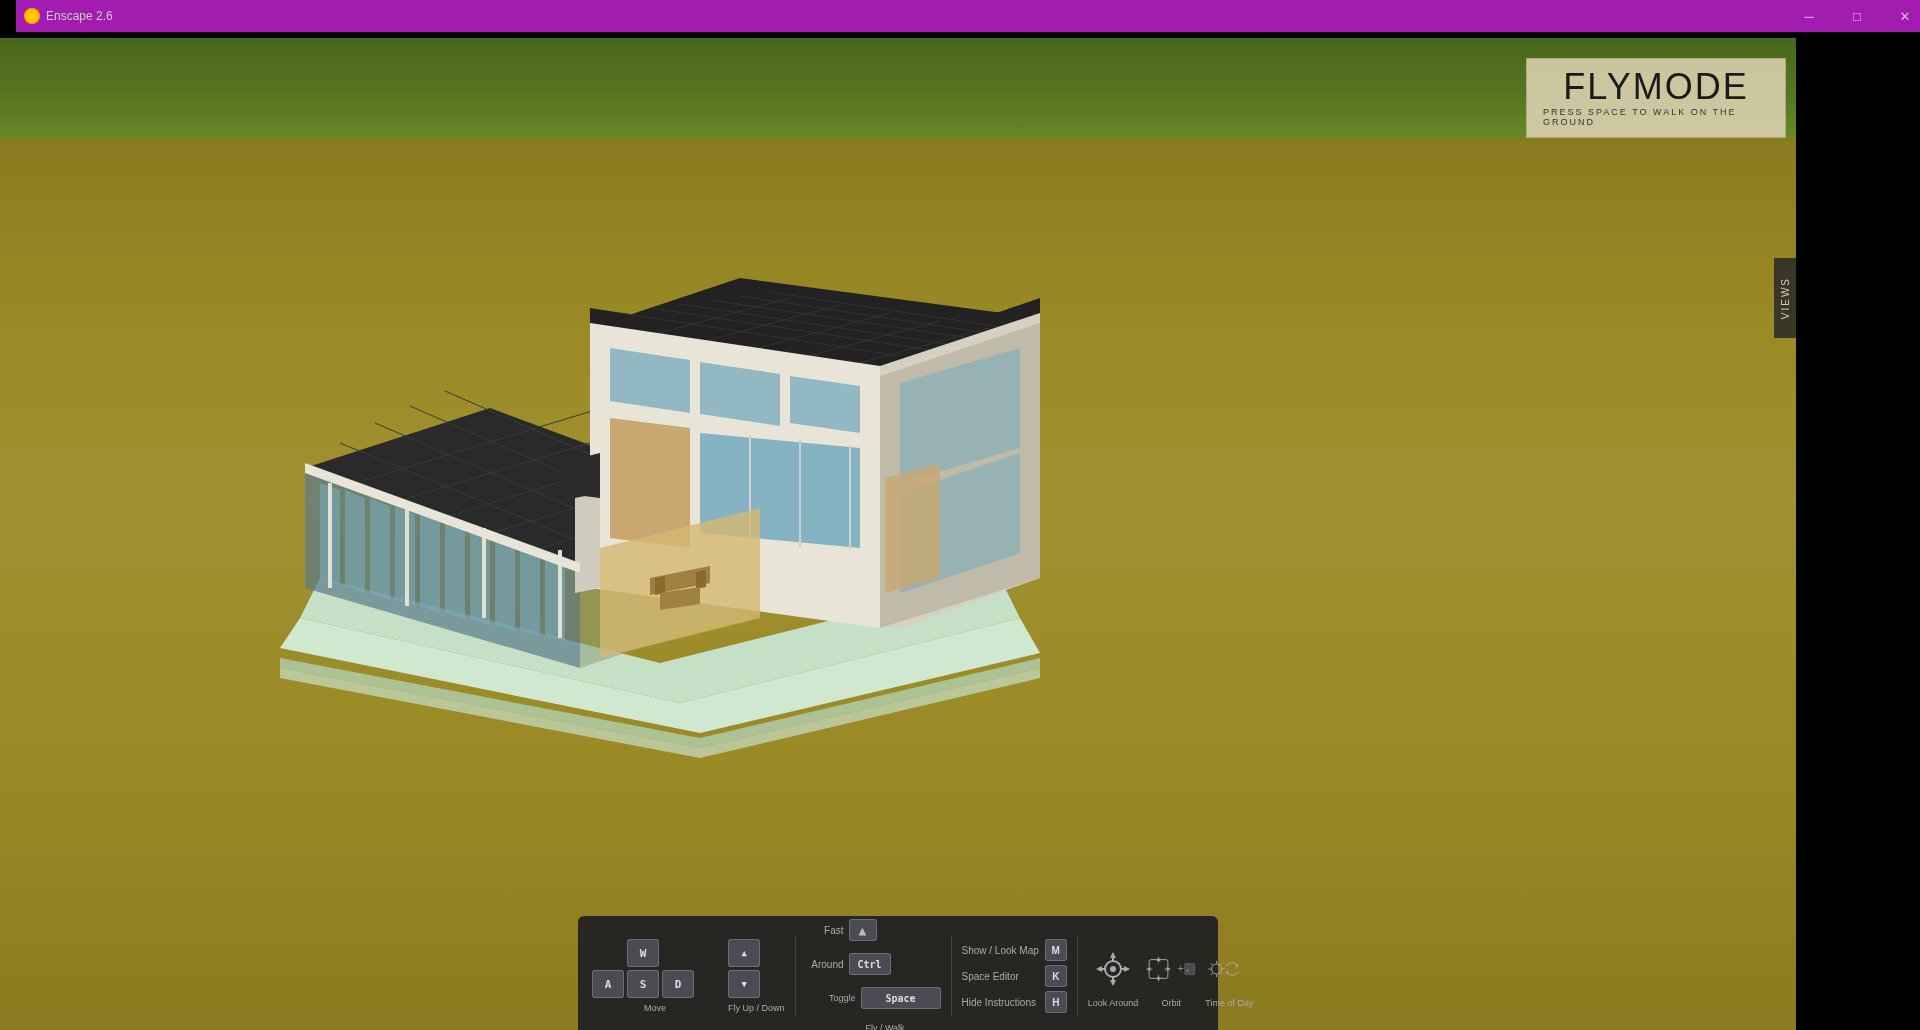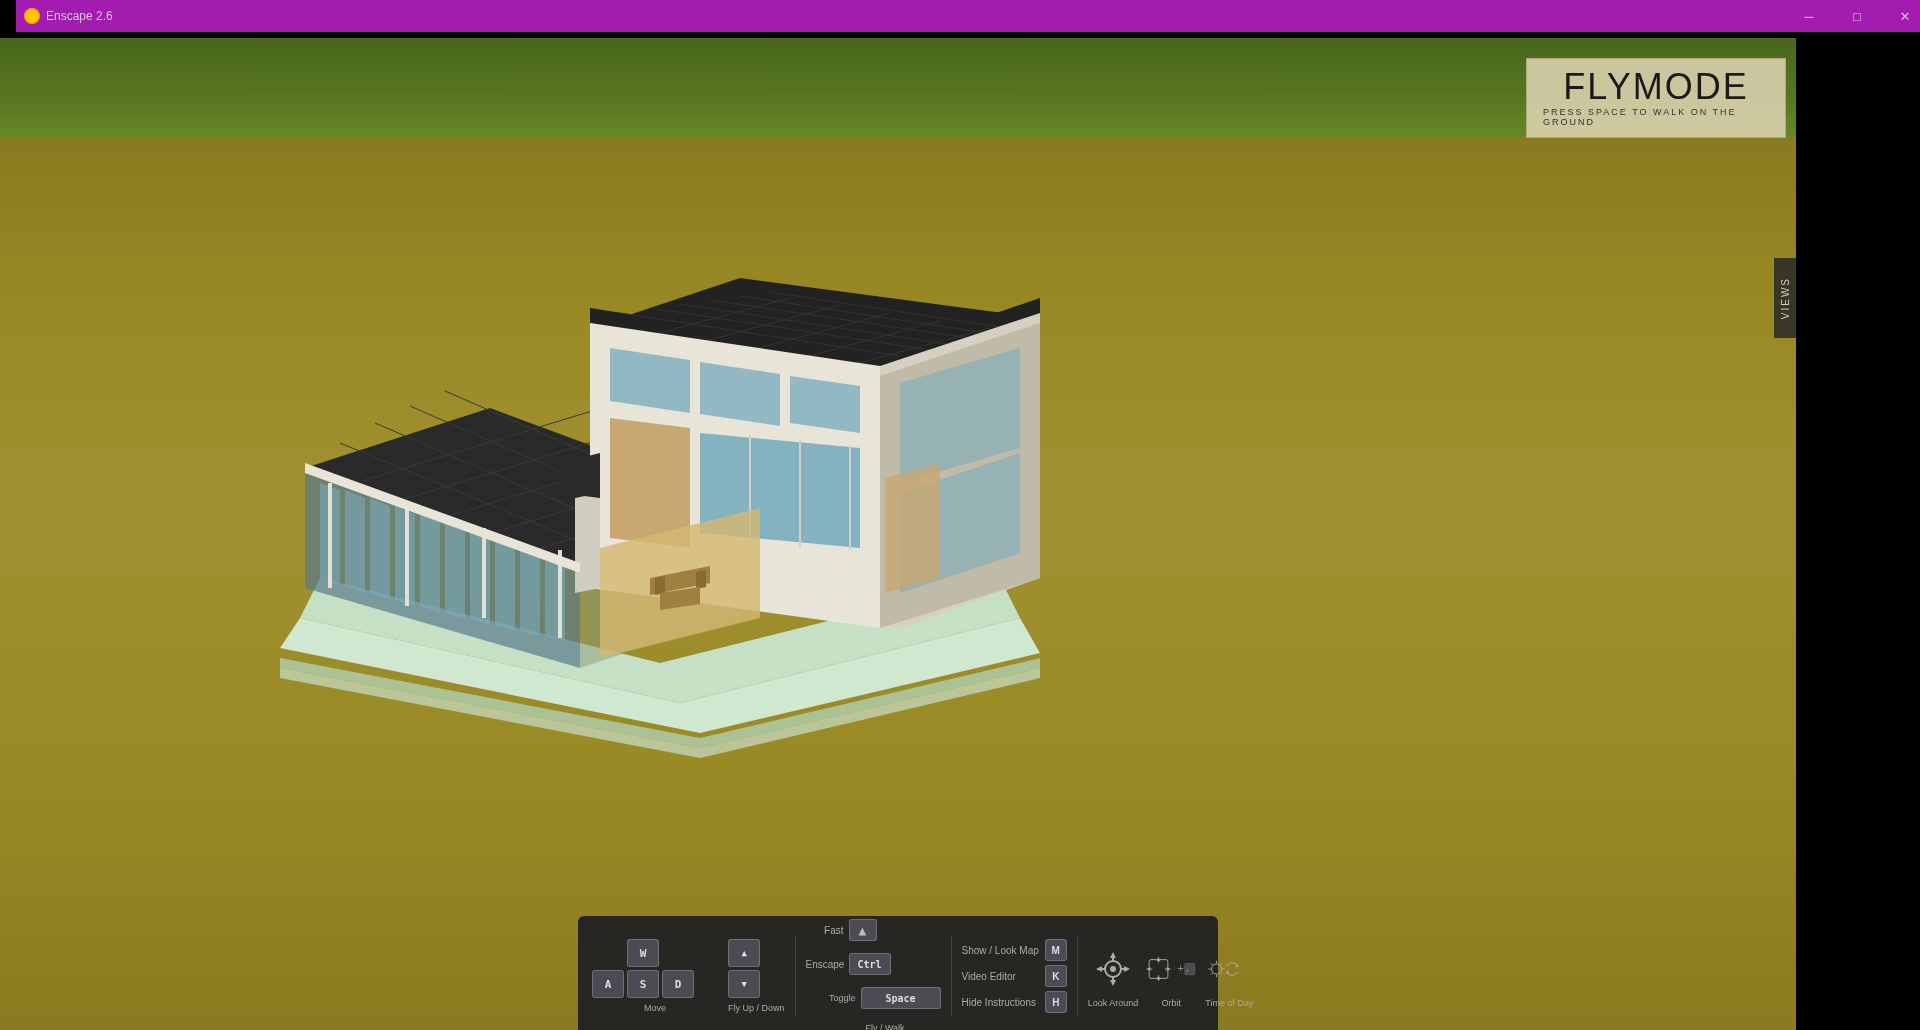--- a/index.html
+++ b/index.html
@@ -479,39 +479,39 @@
     </div>
 
     <div class="hud-divider"></div>
 
     <div class="speed-section">
       <div class="speed-row">
         <span class="speed-label">Fast</span>
         <span class="speed-key" style="font-size:13px; color:#bbb;">▲</span>
       </div>
       <div class="speed-row">
-        <span class="speed-label">Enscape</span>
+        <span class="speed-label">Around</span>
         <span class="speed-key">Ctrl</span>
       </div>
       <div class="speed-row">
         <span class="speed-label" style="font-size:9px; width:50px">Toggle</span>
         <span class="speed-key space-key">Space</span>
       </div>
       <div class="key-label">Fly / Walk</div>
     </div>
 
     <div class="hud-divider"></div>
 
     <div class="map-section">
       <div class="map-row">
         <span class="map-label">Show / Look Map</span>
         <span class="map-key">M</span>
       </div>
       <div class="map-row">
-        <span class="map-label">Video Editor</span>
+        <span class="map-label">Space Editor</span>
         <span class="map-key">K</span>
       </div>
       <div class="map-row">
         <span class="map-label">Hide Instructions</span>
         <span class="map-key">H</span>
       </div>
     </div>
 
     <div class="hud-divider"></div>
 

